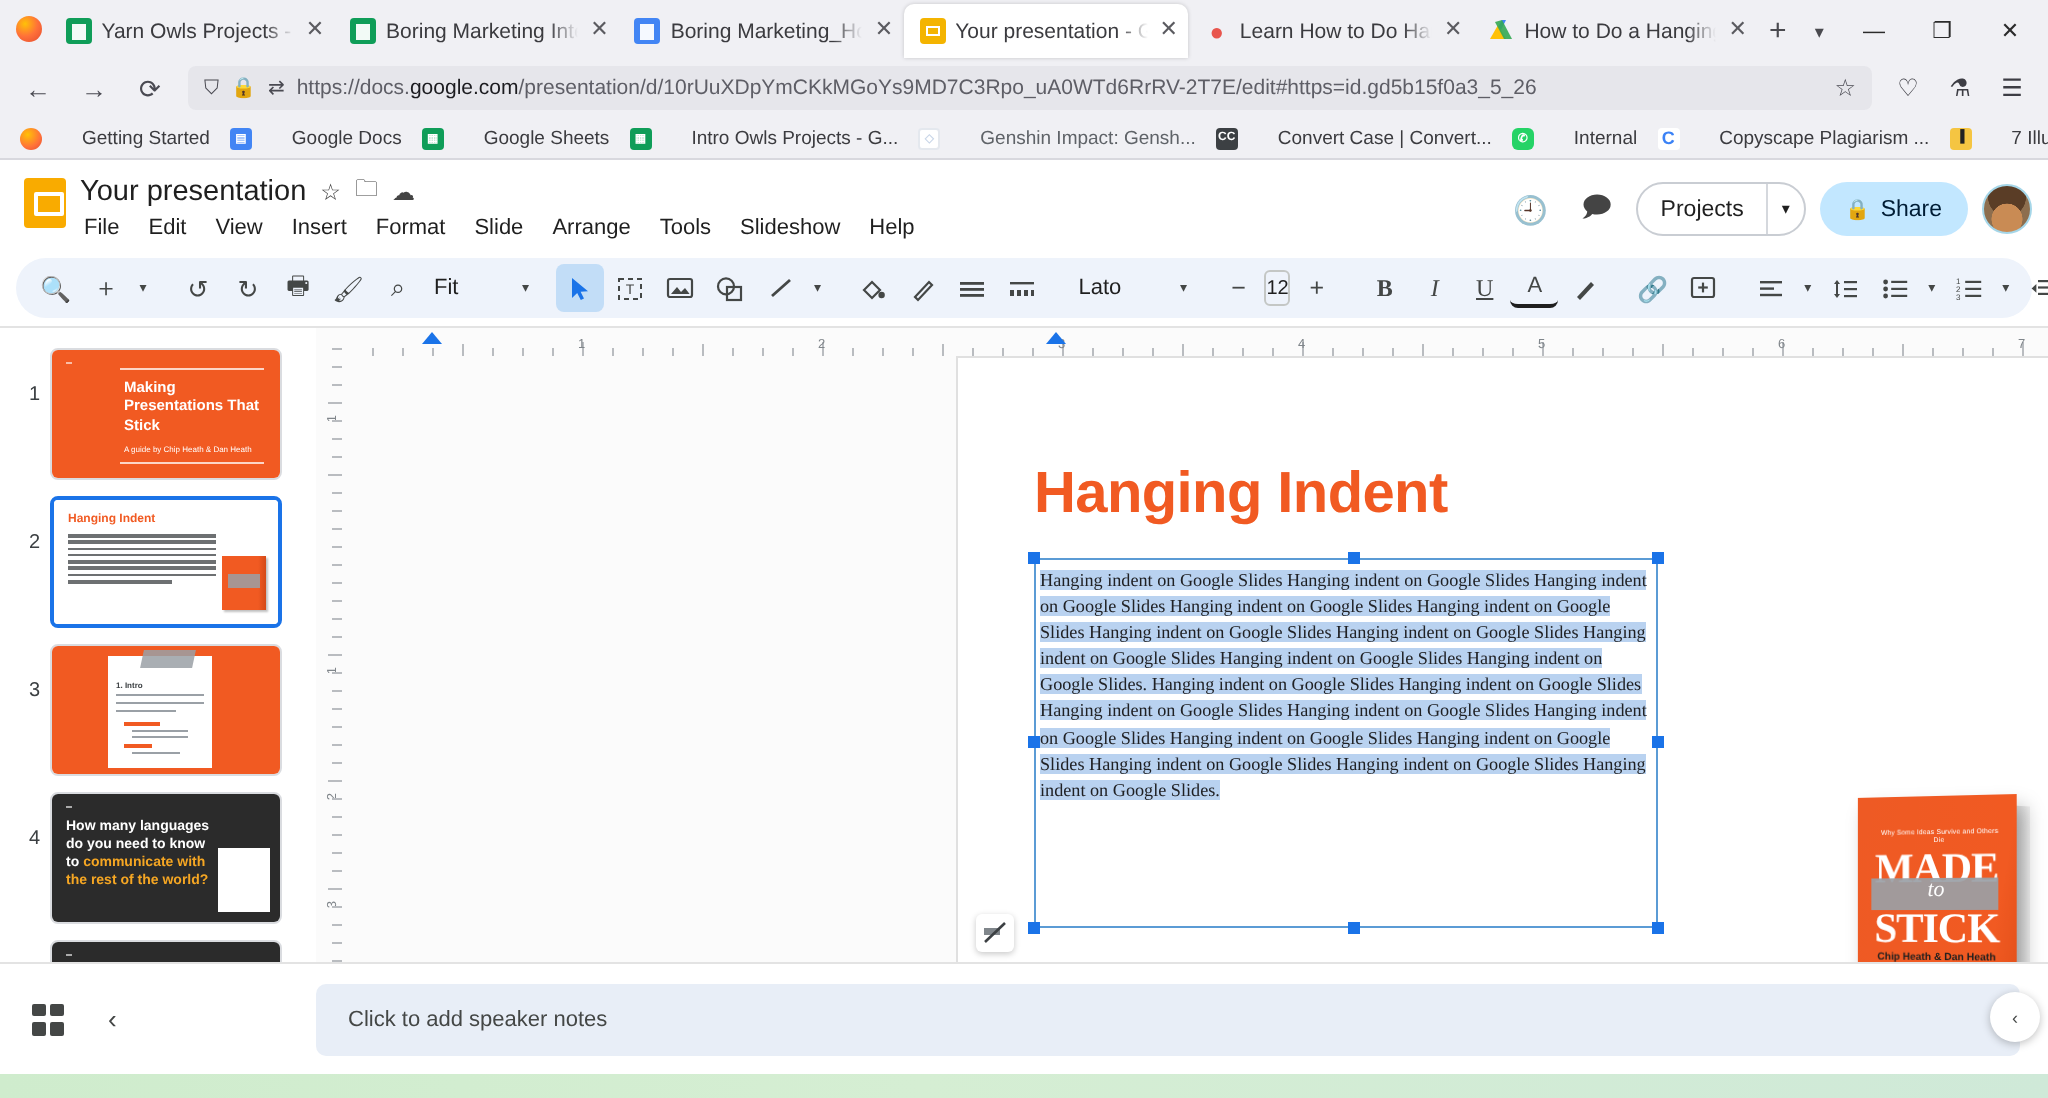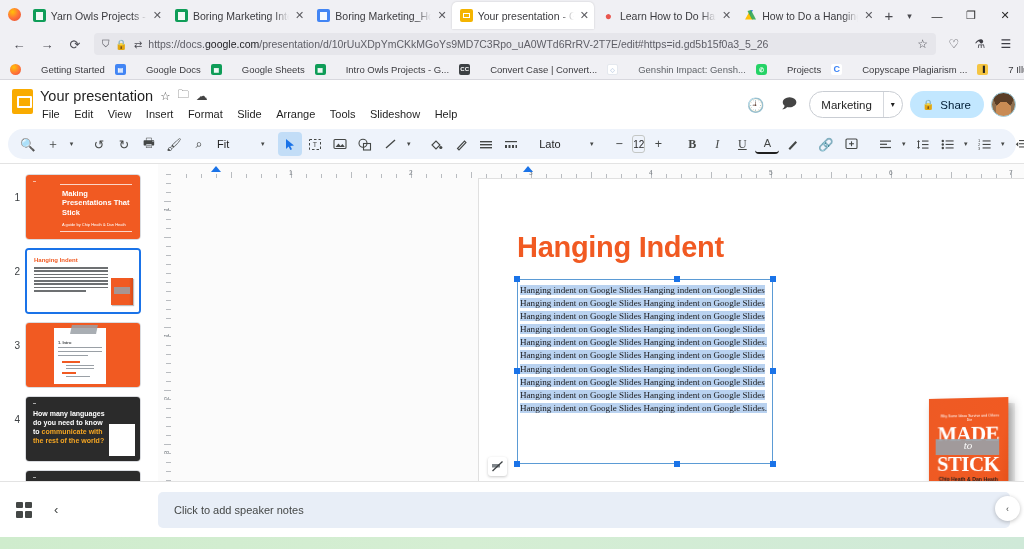--- a/index.html
+++ b/index.html
@@ -160,21 +160,21 @@
   .hnum { position:absolute; bottom:2px; font-size:6.5px; color:#80868b;}
   .indentmark { position:absolute; width:0;height:0; border-left:5px solid transparent; border-right:5px solid transparent; border-top:6px solid #1a73e8;}
   .indentmark.top { bottom:6px; border-top:none; border-bottom:6px solid #1a73e8;}
 
   .canvasrow { flex:1; position:relative; display:flex; justify-content:center; align-items:flex-start; min-height:0;}
   .slide {
     position:absolute; left:307px; top:0px; width:568px; height:330px;
     background:#fff; border:1px solid #e0e0e0;
   }
   .slide-title { position:absolute; left:38px; top:52px; font-size:29px; font-weight:bold; color:#f15a22; font-family:"Liberation Sans", sans-serif; letter-spacing:-0.3px;}
-  .textbox { position:absolute; left:38px; top:100px; width:256px; height:185px; }
+  .textbox { position:absolute; left:38px; top:100px; width:312px; height:185px; }
   .textbox .sel-outline { position:absolute; inset:0; border:1px solid #5b9bd5; }
   .tb-handle { position:absolute; width:6px;height:6px; background:#1a73e8; }
   .bodytext {
     position:absolute; left:3px; top:5px; right:3px;
     font-size:9.1px; line-height:13.1px; color:#202124; font-family:"Liberation Serif", serif;
     text-align:left;
   }
   .bodytext span { background:#b9d2f0; box-decoration-break: clone; -webkit-box-decoration-break: clone;}
   .fitbadge { position:absolute; left:-29px; bottom:-12px; width:19px;height:19px;border-radius:3px;background:#fff;box-shadow:0 1px 3px rgba(0,0,0,.22); display:flex;align-items:center;justify-content:center;}
 
@@ -303,30 +303,30 @@
       </div>
       <div class="bm">
         <span class="bmfav" style="background:#0f9d58;">▦</span>
         <span>Google Sheets</span>
       </div>
       <div class="bm">
         <span class="bmfav" style="background:#0f9d58;">▦</span>
         <span>Intro Owls Projects - G...</span>
       </div>
       <div class="bm">
+        <span class="bmfav" style="background:#ffffff;color:#c9d6e8;border:1px solid #e4e8ee;">◇</span>
+        <span style="color:#5f6368;">Genshin Impact: Gensh...</span>
+      </div>
+      <div class="bm">
         <span class="bmfav" style="background:#3c4043;">CC</span>
         <span>Convert Case | Convert...</span>
       </div>
       <div class="bm">
-        <span class="bmfav" style="background:#ffffff;color:#c9d6e8;border:1px solid #e4e8ee;">◇</span>
-        <span style="color:#5f6368;">Genshin Impact: Gensh...</span>
-      </div>
-      <div class="bm">
         <span class="bmfav" style="background:#25d366;border-radius:3px;">✆</span>
-        <span>Projects</span>
+        <span>Internal</span>
       </div>
       <div class="bm">
         <span class="bmfav" style="background:#fff;color:#3b82f6;font-size:9px;">C</span>
         <span>Copyscape Plagiarism ...</span>
       </div>
       <div class="bm">
         <span class="bmfav" style="background:#f5c542;color:#222;">▐</span>
         <span>7 Illustrated Novels fo...</span>
       </div>
       <div class="bm">
@@ -360,21 +360,21 @@
           <span class="menuitem">Arrange</span>
           <span class="menuitem">Tools</span>
           <span class="menuitem">Slideshow</span>
           <span class="menuitem">Help</span>
         </div>
       </div>
       <div class="hdr-right">
         <div class="hdricon">🕘</div>
         <div class="hdricon">🗩</div>
         <div class="slideshow-btn">
-          <span class="lbl">Marketing</span>
+          <span class="lbl">Projects</span>
           <span class="div"></span>
           <span class="cv">▾</span>
         </div>
         <div class="share-btn">
           <span style="font-size:10px;">🔒</span>
           <span>Share</span>
         </div>
         <div class="avatar"></div>
       </div>
     </div>

